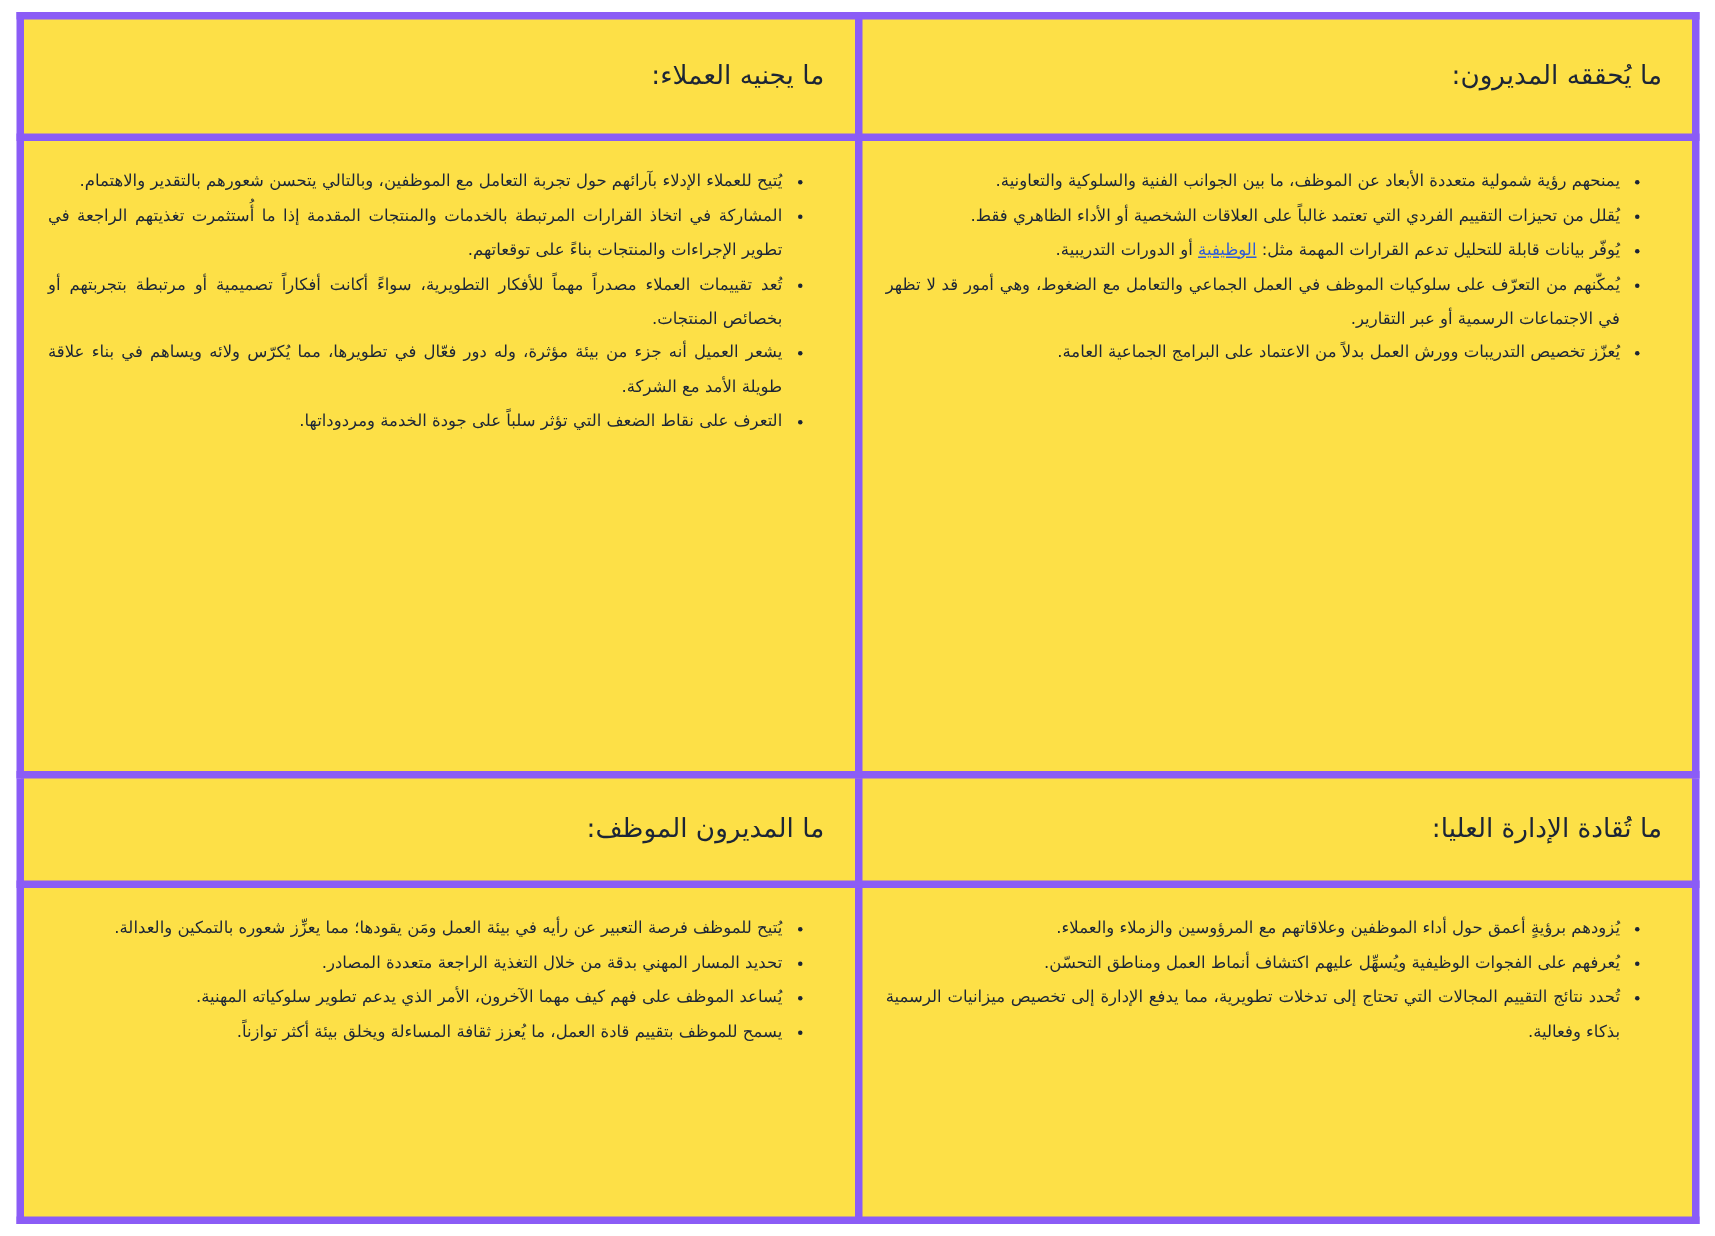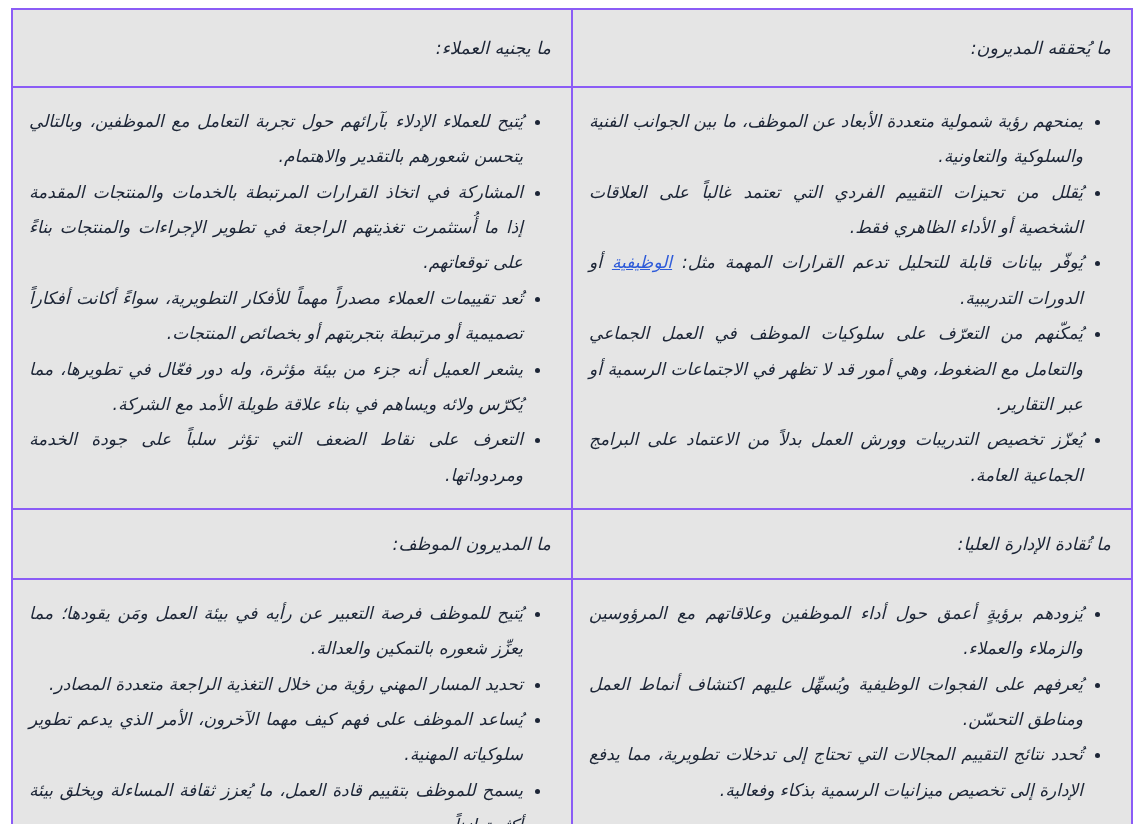--- a/index.html
+++ b/index.html
@@ -16,41 +16,40 @@
     overflow: hidden;
   }
   table.doc-table {
     border-collapse: collapse;
     table-layout: fixed;
     width: 1122px;
     height: 808px;
     margin: 8px 10px 8px 11px;
   }
   td {
-    border: 2px solid #8b5cf6;
+    border: 5px solid #8b5cf6;
     vertical-align: top;
-    background: #e5e5e5;
-    font-style: italic;
+    background: #fde047;
   }
   td.header-cell {
     vertical-align: middle;
     padding: 8px 20px;
     font-size: 17.5px;
   }
   tr.header-row-1 td { height: 60px; }
   tr.header-row-2 td { height: 52px; }
   tr.content-row-1 td { height: 394px; }
   td.content-cell {
     padding: 16px 16px 10px 16px;
   }
   ul.bullets {
     margin: 0;
     padding: 0;
     padding-inline-start: 32px;
-    font-size: 17px;
+    font-size: 11px;
     line-height: 2.08;
     text-align: justify;
     list-style-type: disc;
   }
   ul.bullets li {
     margin: 0;
     padding: 0;
   }
   a.inline-link {
     color: #2e5bd9;
@@ -107,20 +106,20 @@
     <td class="content-cell">
       <ul class="bullets">
         <li>يُزودهم برؤيةٍ أعمق حول أداء الموظفين وعلاقاتهم مع المرؤوسين والزملاء والعملاء.</li>
         <li>يُعرفهم على الفجوات الوظيفية ويُسهِّل عليهم اكتشاف أنماط العمل ومناطق التحسّن.</li>
         <li>تُحدد نتائج التقييم المجالات التي تحتاج إلى تدخلات تطويرية، مما يدفع الإدارة إلى تخصيص ميزانيات الرسمية بذكاء وفعالية.</li>
       </ul>
     </td>
     <td class="content-cell">
       <ul class="bullets">
         <li>يُتيح للموظف فرصة التعبير عن رأيه في بيئة العمل ومَن يقودها؛ مما يعزِّز شعوره بالتمكين والعدالة.</li>
-        <li>تحديد المسار المهني رؤية من خلال التغذية الراجعة متعددة المصادر.</li>
+        <li>تحديد المسار المهني بدقة من خلال التغذية الراجعة متعددة المصادر.</li>
         <li>يُساعد الموظف على فهم كيف مهما الآخرون، الأمر الذي يدعم تطوير سلوكياته المهنية.</li>
         <li>يسمح للموظف بتقييم قادة العمل، ما يُعزز ثقافة المساءلة ويخلق بيئة أكثر توازناً.</li>
       </ul>
     </td>
   </tr>
 </tbody>
   </table>
 
 </body></html>

